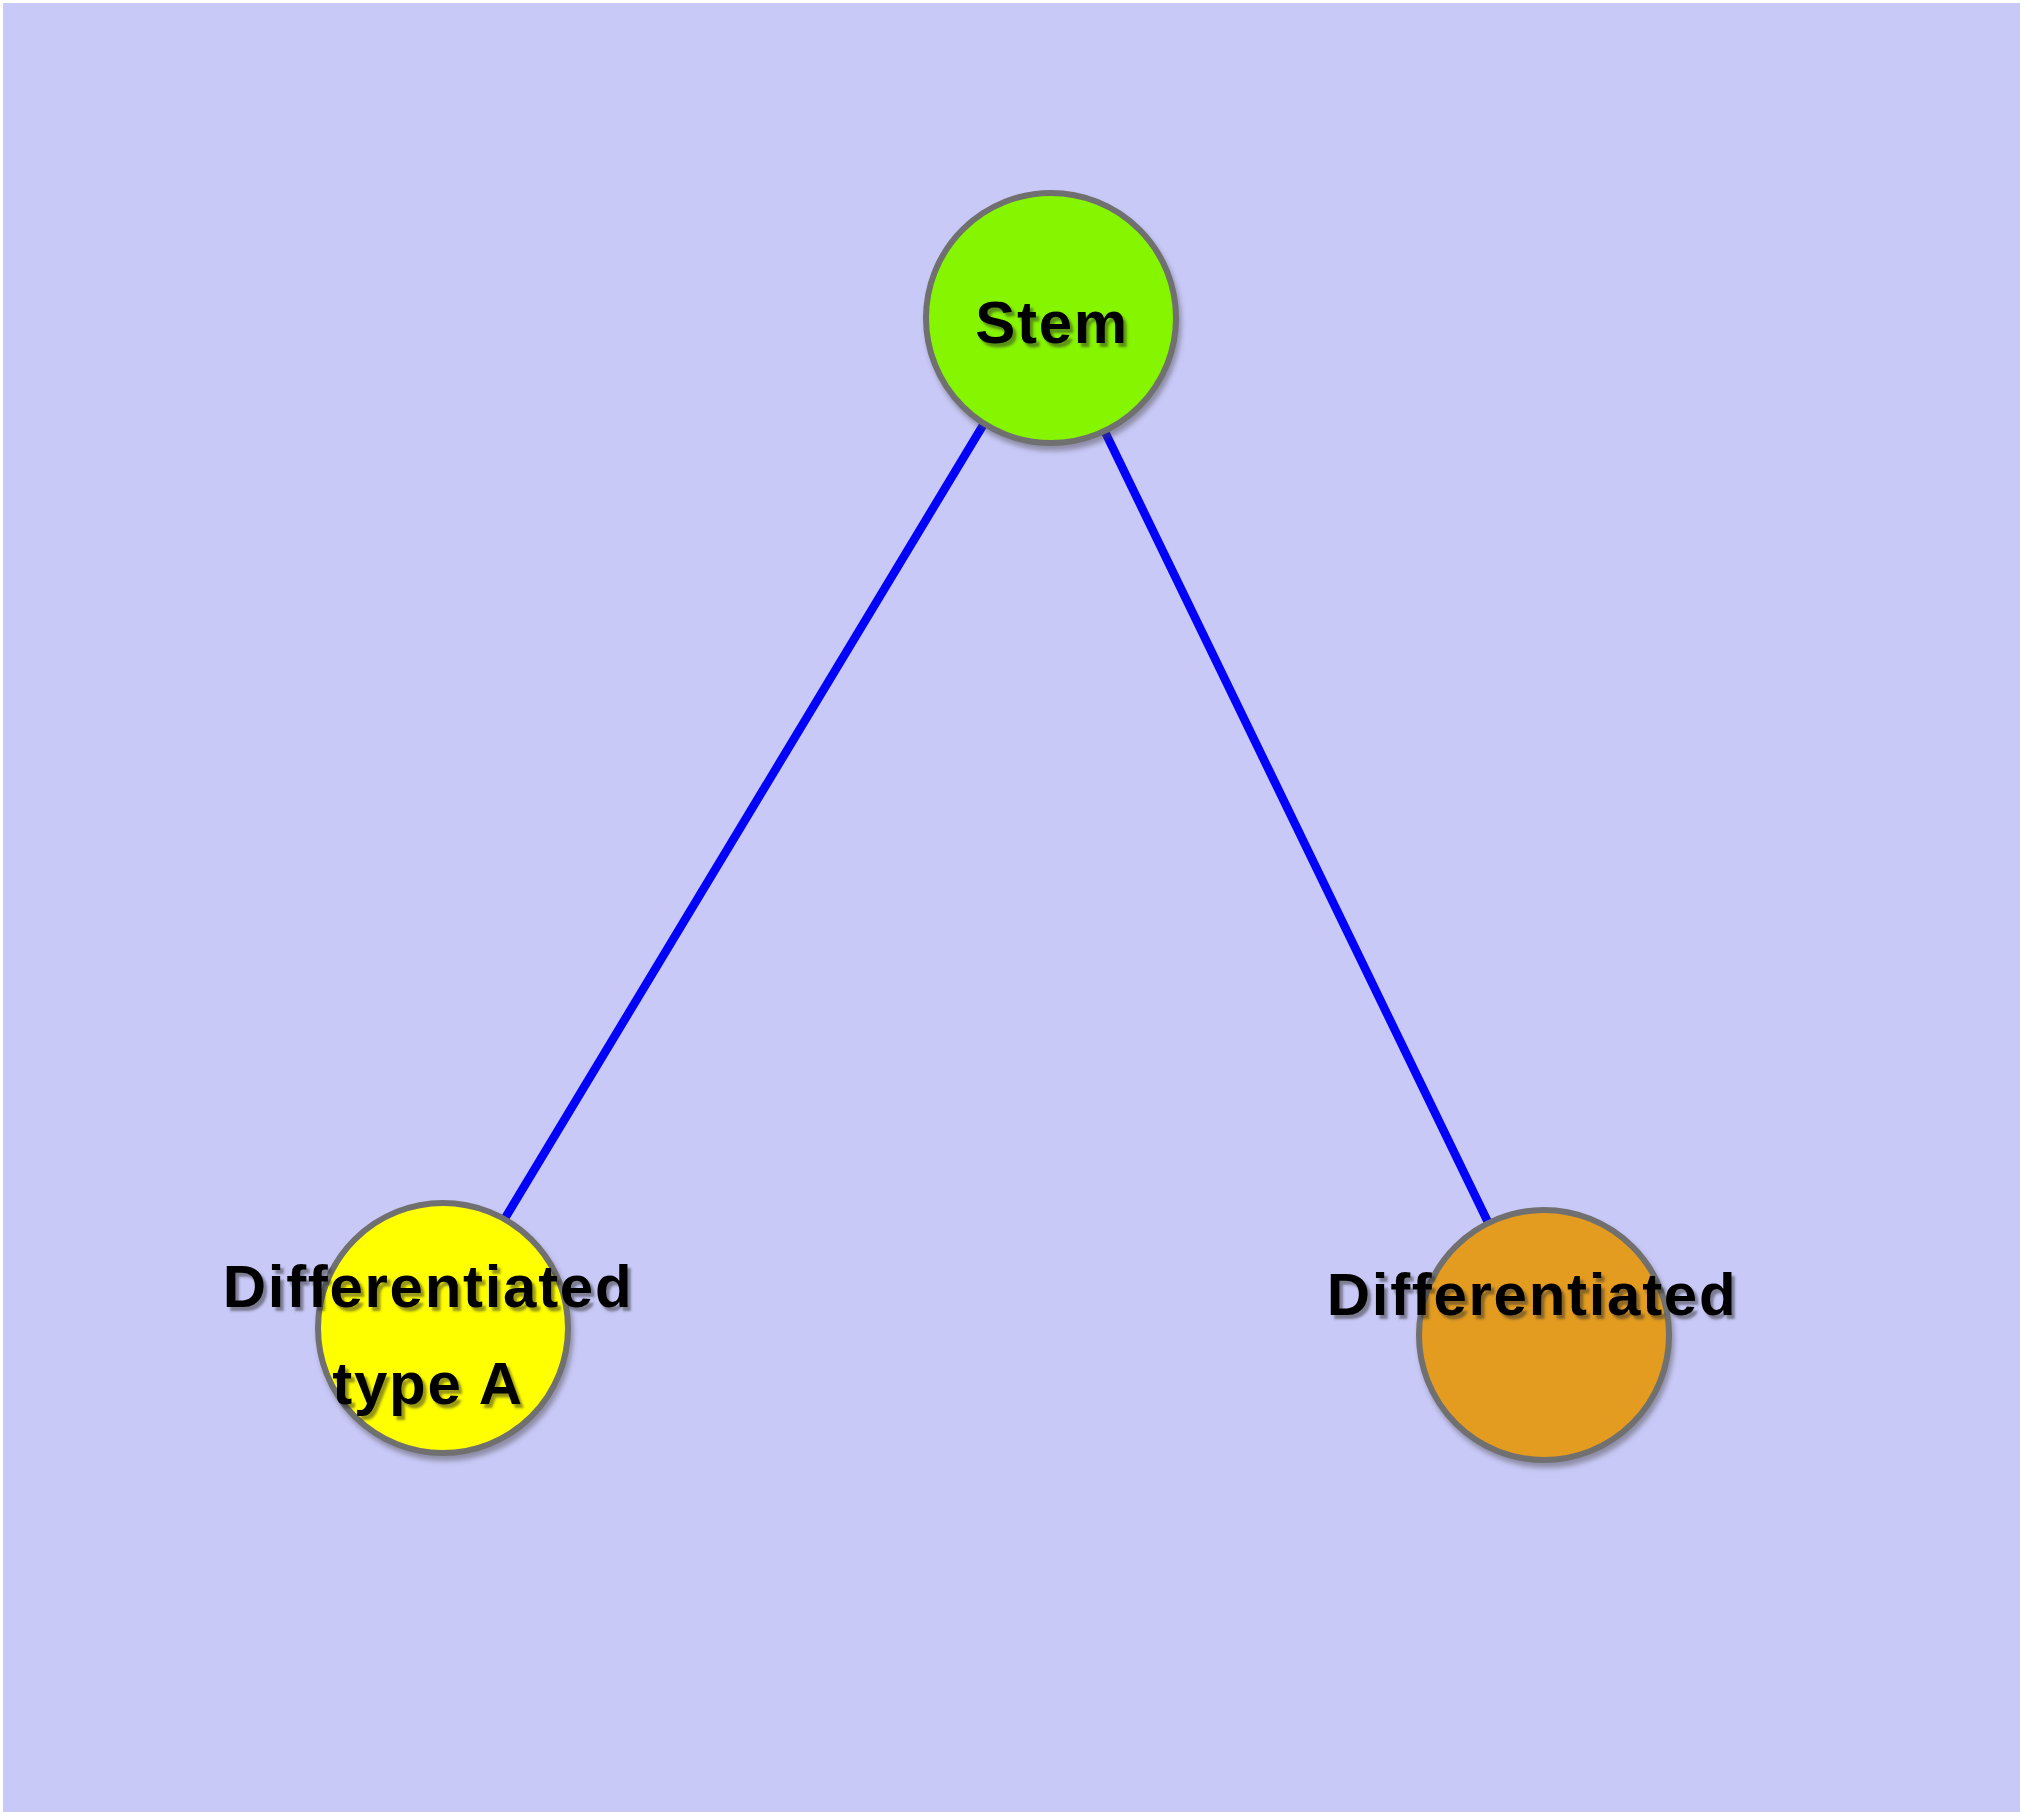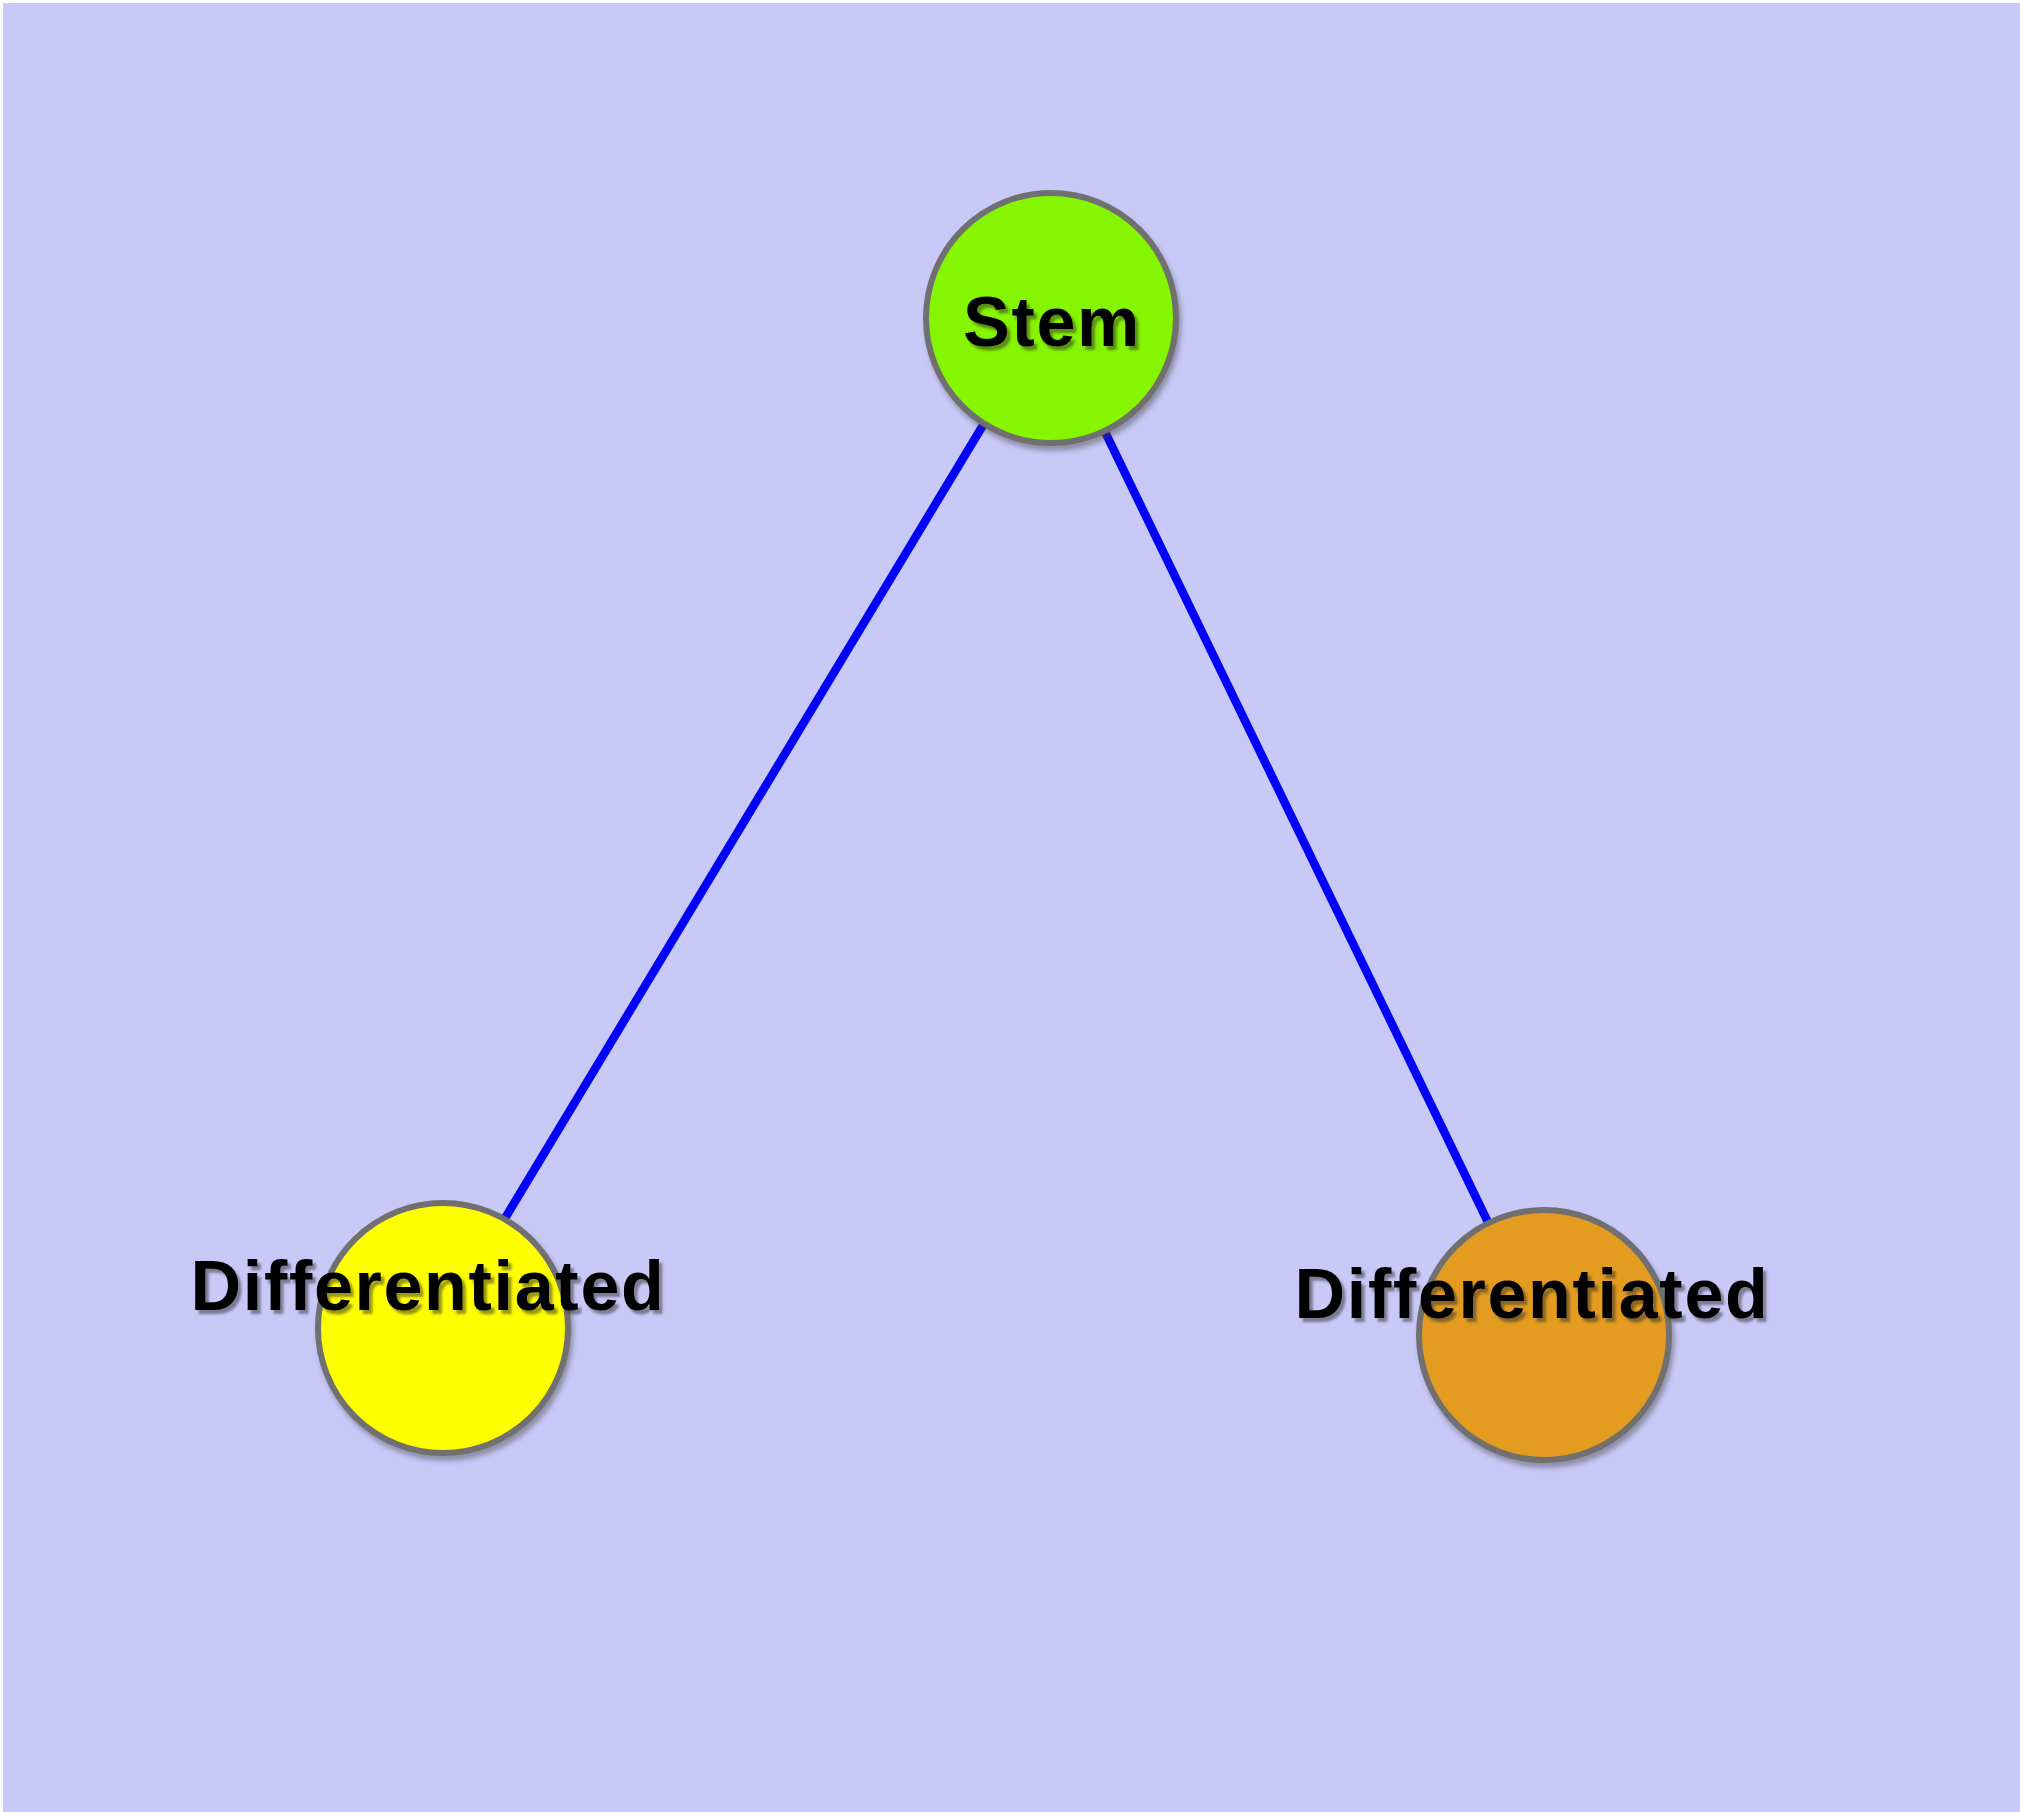--- a/index.html
+++ b/index.html
@@ -33,21 +33,21 @@
     border: 6px solid #707070;
     box-sizing: border-box;
     box-shadow: 2.5px 5.1px 5.1px rgba(70,70,70,0.45);
   }
   #node-stem   { left: 920px; top: 187px;  }
   #node-diff-a { left: 312px;  top: 1197px; }
   #node-diff-b { left: 1413px; top: 1204px; }
   .node-label {
     position: absolute;
     text-align: center;
-    font-size: 70px;
+    font-size: 60px;
     font-weight: bold;
     letter-spacing: 1.7px;
     line-height: 97px;
     color: #000000;
     text-shadow: 3.4px 4.2px 2.5px rgba(45,45,45,0.5);
     white-space: nowrap;
   }
   #label-stem   { left: 880px; top: 271px;  width: 339px; }
   #label-diff-a { left: 129px;  top: 1235px; width: 593px; }
   #label-diff-b { left: 1233px; top: 1243px; width: 593px; }
@@ -65,20 +65,21 @@
   <div class="node" id="node-stem" style="background-color: rgb(134, 245, 0);"></div>
   <div class="node" id="node-diff-a" style="background-color: rgb(255, 255, 0);"></div>
   <div class="node" id="node-diff-b" style="background-color: rgb(227, 156, 32);"></div>
 
   <div class="node-label" id="label-stem">
     <div>Stem</div>
   </div>
 
   <div class="node-label" id="label-diff-a">
     <div>Differentiated</div>
+    <div>type A</div>
   </div>
 
   <div class="node-label" id="label-diff-b">
     <div>Differentiated</div>
   </div>
 
 </div>
 
 
 </body></html>

